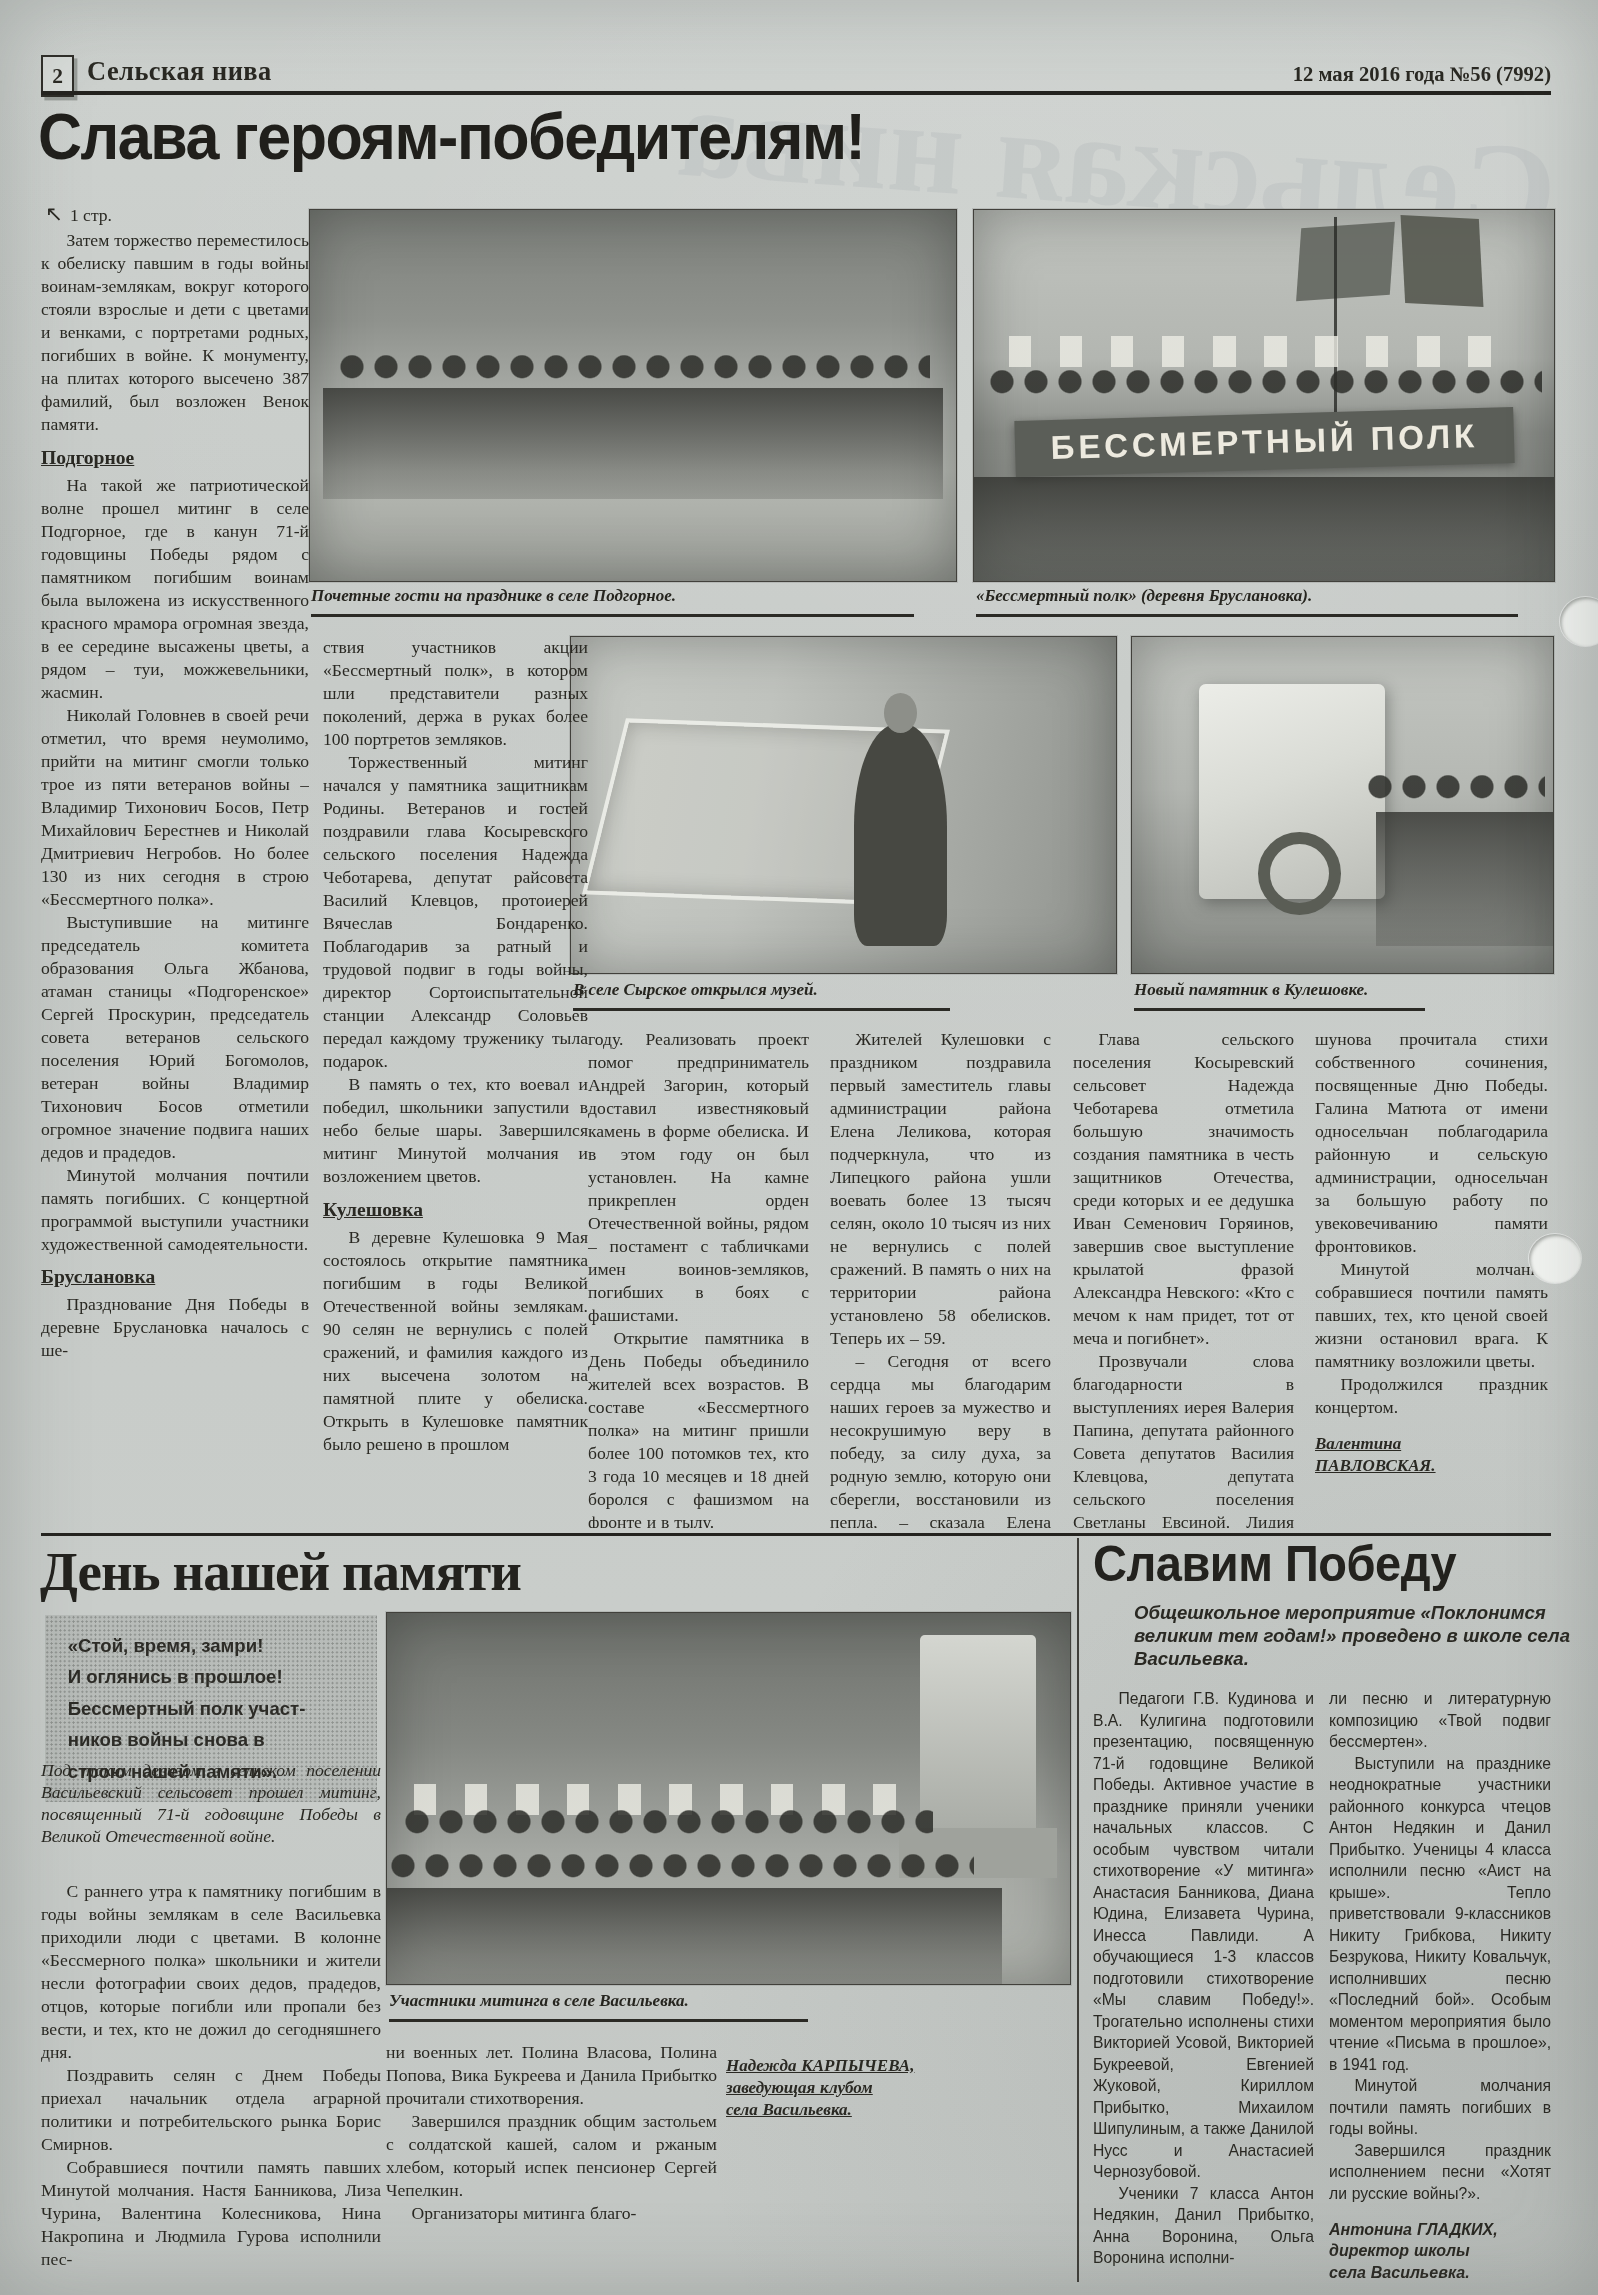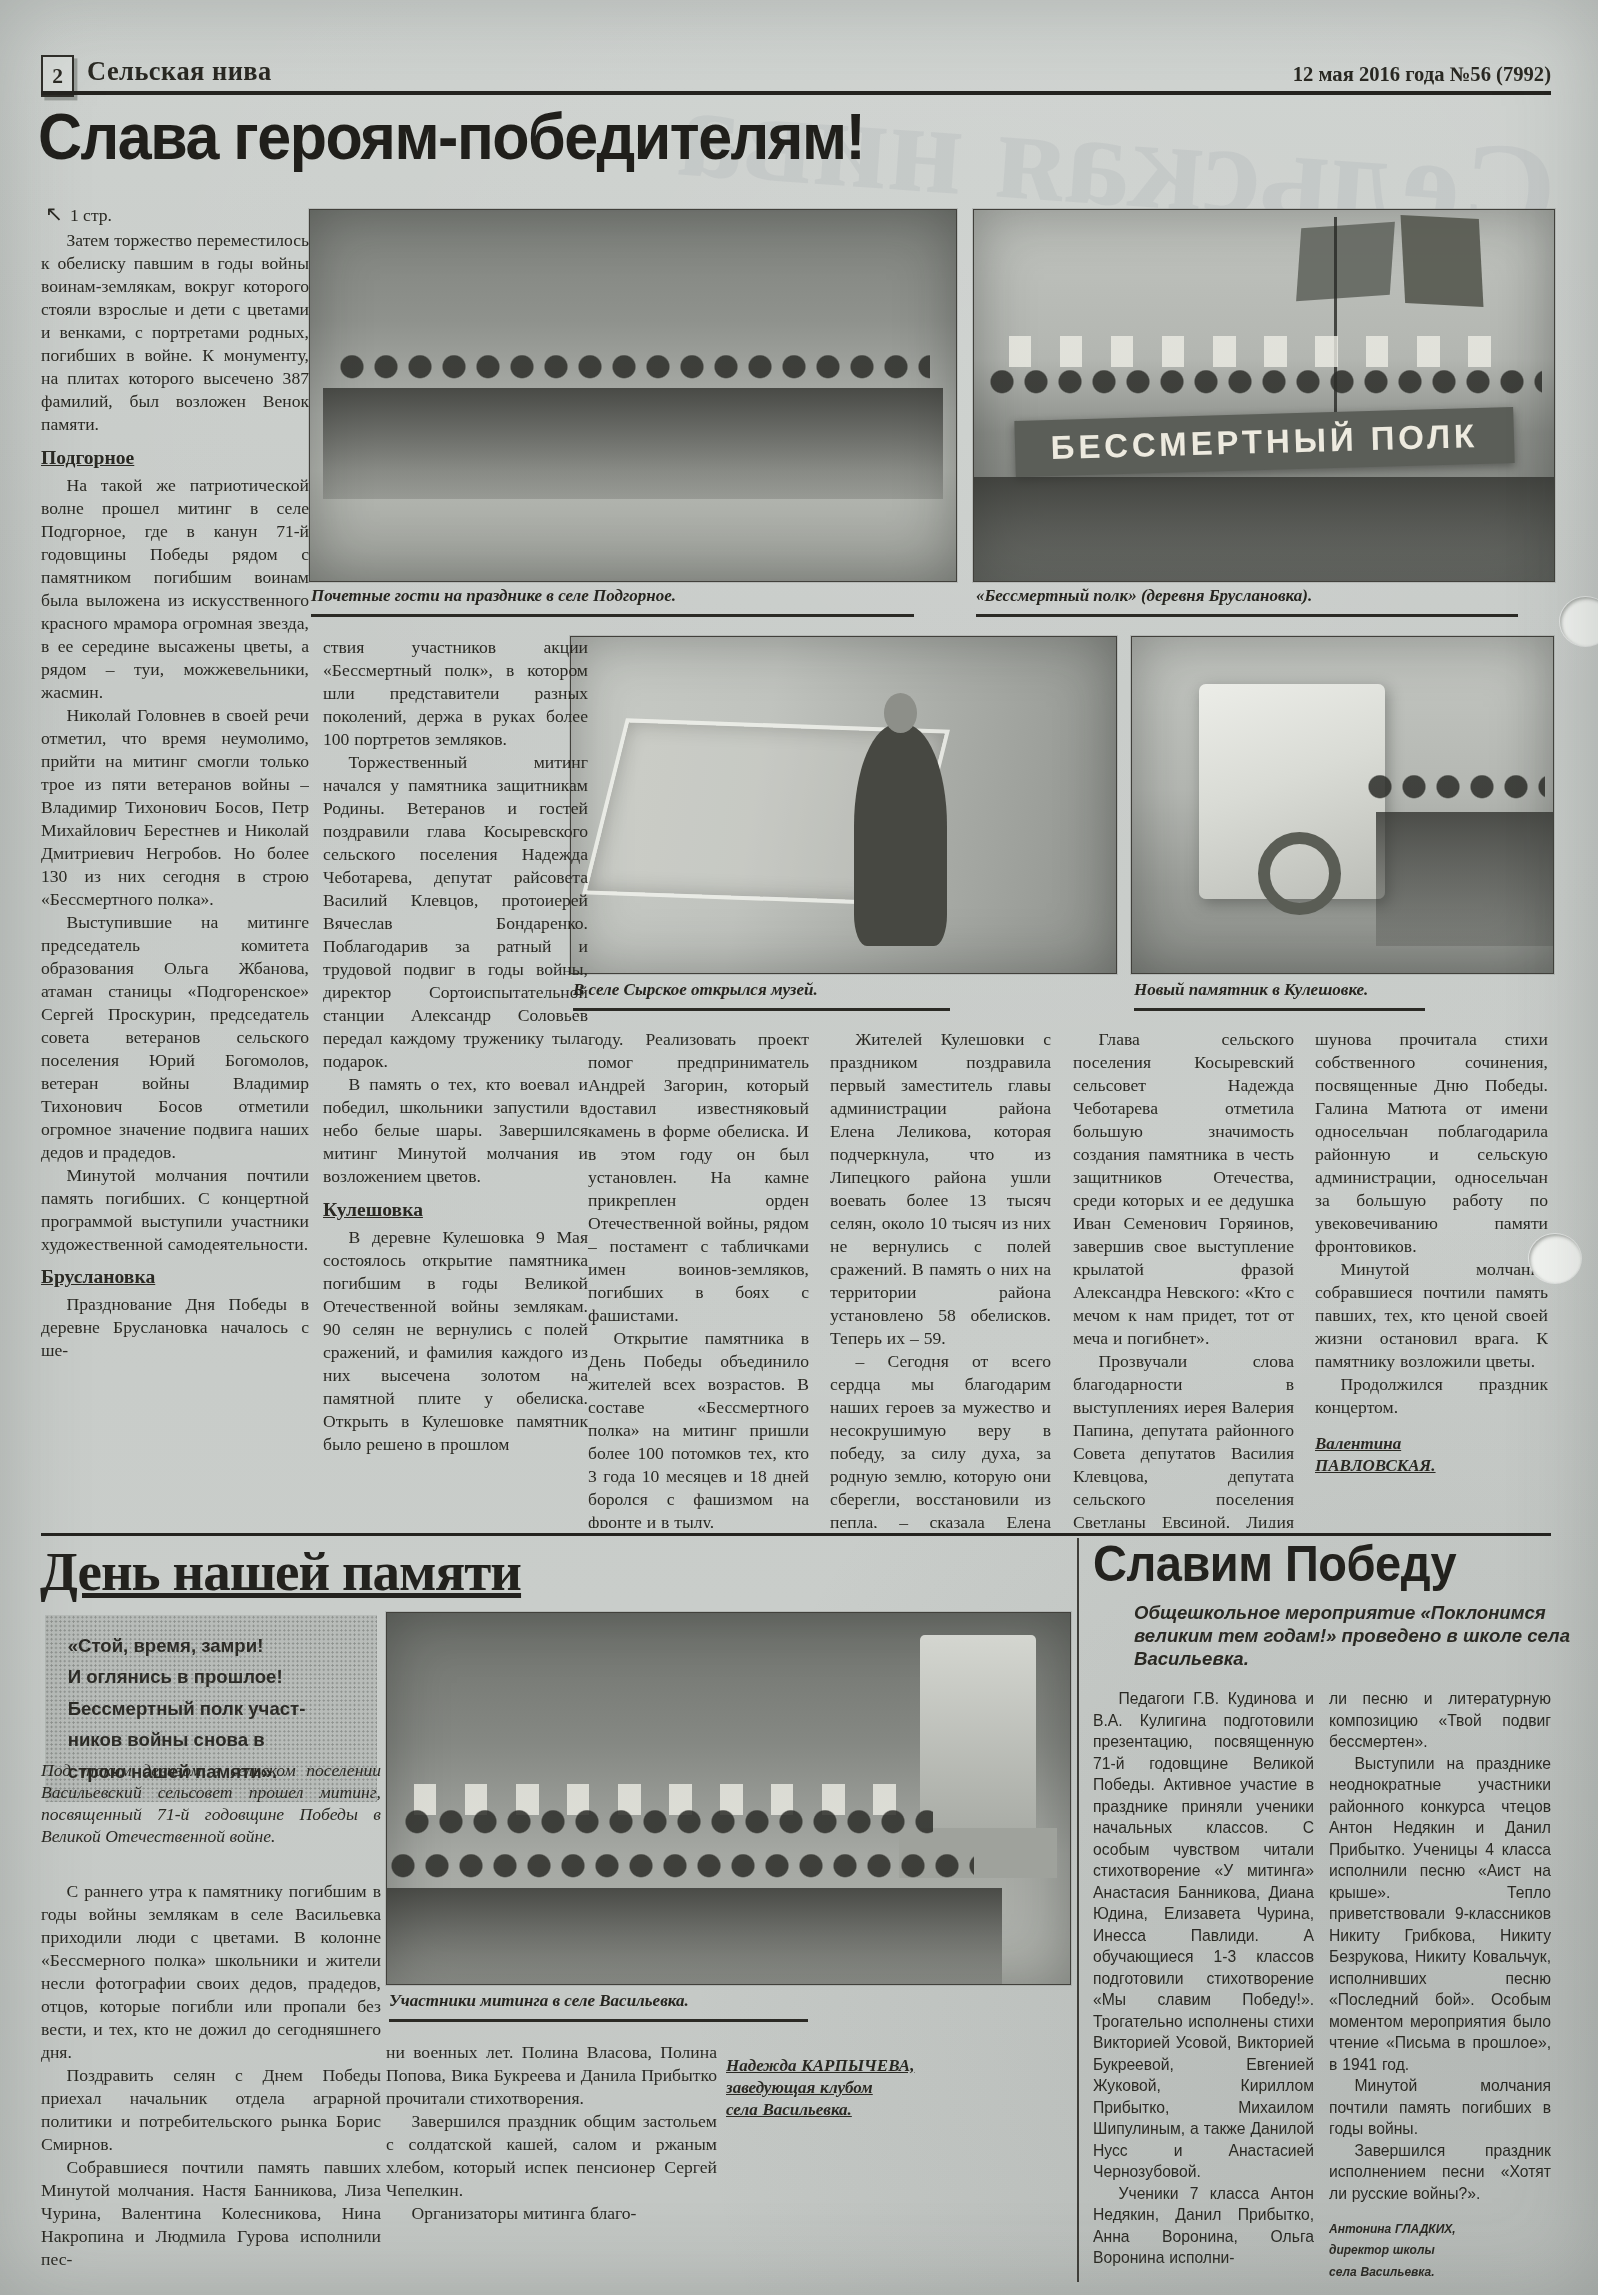--- a/index.html
+++ b/index.html
@@ -18,36 +18,36 @@
     font:bold 21.5px/38px "Liberation Serif",serif;text-align:center;}
   #masthead{position:absolute;left:87px;top:58px;font:bold 26.4px/1 "Liberation Serif",serif;letter-spacing:0.5px;}
   #dateline{position:absolute;right:47px;top:64px;font:bold 20.6px/1 "Liberation Serif",serif;}
   .hrule{position:absolute;background:#24231f;}
   #headrule{left:41px;top:91px;width:1510px;height:3.9px;}
   #secrule{left:41px;top:1533px;width:1510px;height:2.9px;}
 
   
   #h1{position:absolute;left:38px;top:103px;font:bold 61px/1.05 "Liberation Sans","DejaVu Sans",sans-serif;
       letter-spacing:-1.5px;color:#201f1b;transform:scaleY(1.06);transform-origin:left top;}
-  #h2{position:absolute;left:40px;top:1544px;font:bold 55px/1 "Liberation Serif",serif;letter-spacing:-1px;color:#23221e;text-decoration:underline;}
+  #h2{position:absolute;left:40px;top:1544px;font:bold 55px/1 "Liberation Serif",serif;letter-spacing:-1px;color:#23221e;}
   #h3{position:absolute;left:1093px;top:1539px;font:bold 47px/1 "Liberation Sans","DejaVu Sans",sans-serif;
       letter-spacing:-0.5px;transform:scaleY(1.05);transform-origin:left top;color:#23221e;}
   #cont{position:absolute;left:45px;top:204px;font:17.6px/1 "Liberation Serif",serif;}
   #cont .arr{font-size:21.5px;margin-right:6.9px;}
 
   
   .col{position:absolute;overflow:hidden;font:17.6px/23px "Liberation Serif","DejaVu Serif",serif;
        text-align:justify;word-spacing:0.5px;}
   .col p{margin:0;text-indent:25.5px;}
   .col p.noind{text-indent:0;}
   .col p.sub{text-indent:0;font-weight:bold;text-decoration:underline;font-size:19.6px;margin:9.8px 0 4.9px;}
   .col p.sig{text-indent:0;font-weight:bold;font-style:italic;text-decoration:underline;
              white-space:pre-line;text-align:left;margin-top:13.7px;font-size:17px;line-height:22px;}
   .col p.sig2{text-indent:0;font-weight:bold;font-style:italic;white-space:pre-line;text-align:left;
-             margin-top:14.7px;font-size:12px;line-height:21.5px;font-family:"Liberation Sans",sans-serif;}
+             margin-top:14.7px;font-size:16px;line-height:21.5px;font-family:"Liberation Sans",sans-serif;}
   #a1c1{left:41px;top:229px;width:268px;height:1298px;}
   #a1c2{left:323px;top:636px;width:265px;height:889px;}
   #a1c3{left:588px;top:1028px;width:221px;height:500px;}
   #a1c4{left:830px;top:1028px;width:221px;height:500px;}
   #a1c5{left:1073px;top:1028px;width:221px;height:500px;}
   #a1c6{left:1315px;top:1028px;width:233px;height:500px;}
   #a2c1{left:41px;top:1880px;width:340px;height:398px;}
   #a2cA{left:386px;top:2041px;width:331px;height:236px;}
   #a2cB{left:726px;top:2041px;width:324px;height:236px;}
   .sans-col{font-family:"Liberation Sans","DejaVu Sans",sans-serif;font-size:15.7px;line-height:21.5px;}

